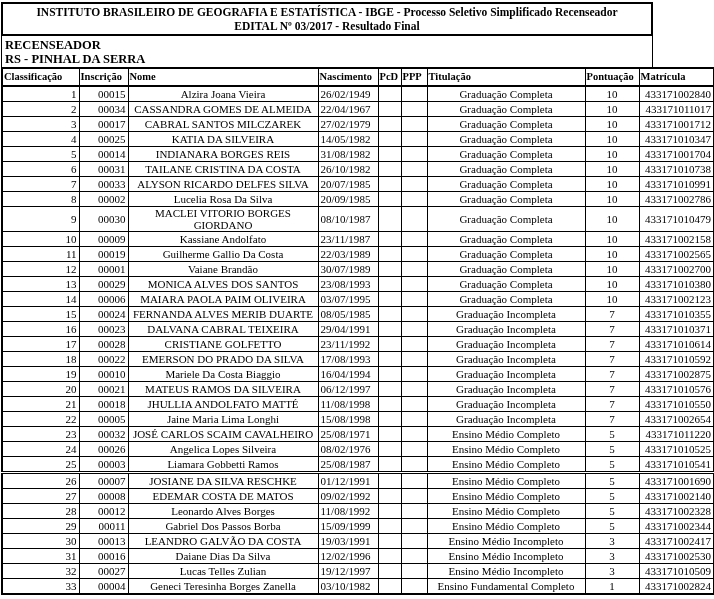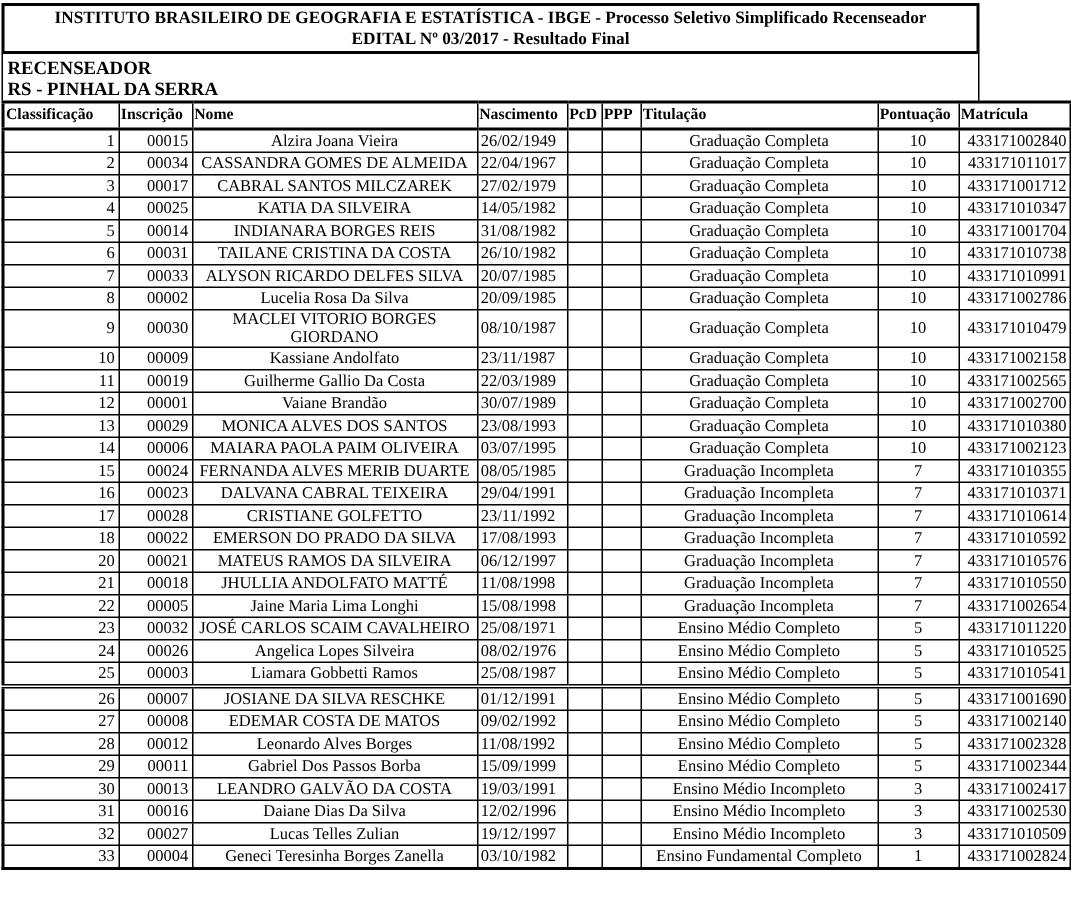--- a/index.html
+++ b/index.html
@@ -293,20 +293,31 @@
           <td class="c-inscricao">00022</td>
           <td class="c-nome">EMERSON DO PRADO DA SILVA</td>
           <td class="c-nascimento">17/08/1993</td>
           <td class="c-pcd"></td>
           <td class="c-ppp"></td>
           <td class="c-titulacao">Graduação Incompleta</td>
           <td class="c-pontuacao">7</td>
           <td class="c-matricula">433171010592</td>
         </tr>
         <tr>
+          <td class="c-classificacao">19</td>
+          <td class="c-inscricao">00010</td>
+          <td class="c-nome">Mariele Da Costa Biaggio</td>
+          <td class="c-nascimento">16/04/1994</td>
+          <td class="c-pcd"></td>
+          <td class="c-ppp"></td>
+          <td class="c-titulacao">Graduação Incompleta</td>
+          <td class="c-pontuacao">7</td>
+          <td class="c-matricula">433171002875</td>
+        </tr>
+        <tr>
           <td class="c-classificacao">20</td>
           <td class="c-inscricao">00021</td>
           <td class="c-nome">MATEUS RAMOS DA SILVEIRA</td>
           <td class="c-nascimento">06/12/1997</td>
           <td class="c-pcd"></td>
           <td class="c-ppp"></td>
           <td class="c-titulacao">Graduação Incompleta</td>
           <td class="c-pontuacao">7</td>
           <td class="c-matricula">433171010576</td>
         </tr>

